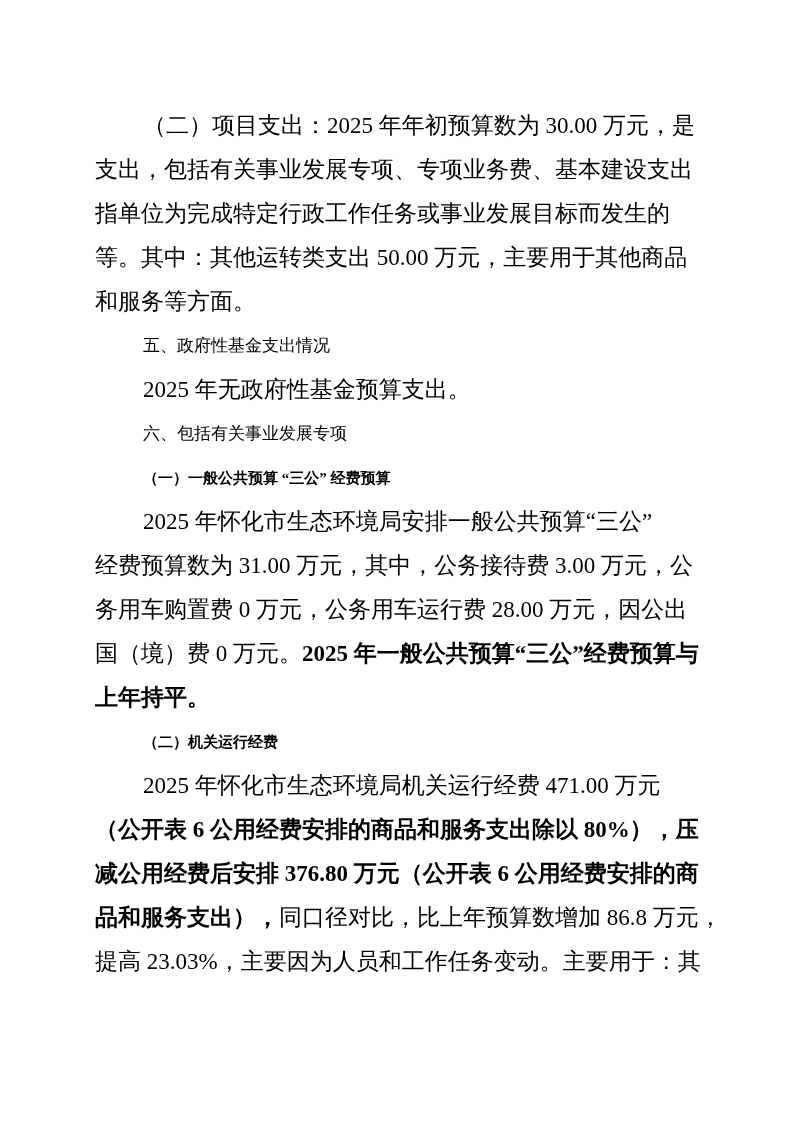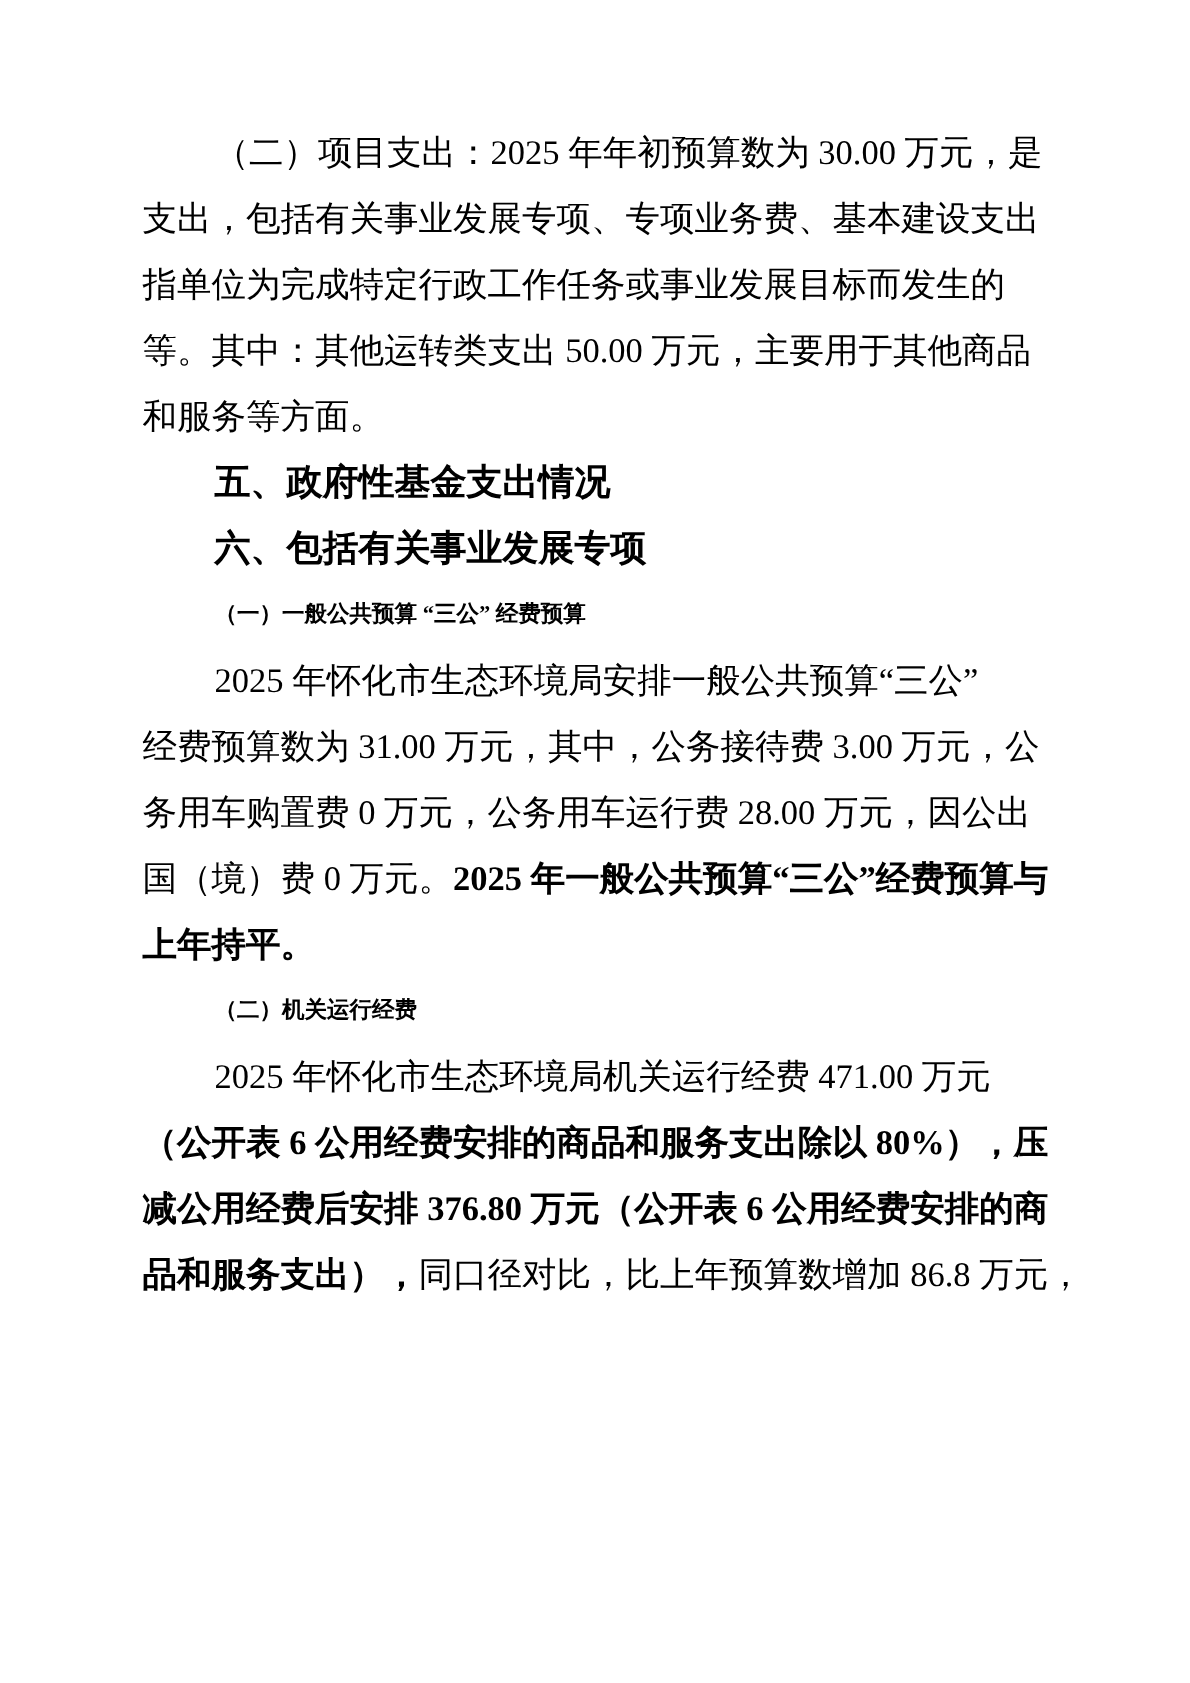--- a/index.html
+++ b/index.html
@@ -10,21 +10,21 @@
   .page {
     position: relative;
     width: 793px;
     height: 1122px;
     background: #ffffff;
     overflow: hidden;
   }
   .content {
     position: absolute;
     left: 95px;
-    top: 80px;
+    top: 104px;
     width: 602px;
   }
   .line {
     height: 44px;
     line-height: 44px;
     font-size: 23px;
     color: #000000;
     white-space: nowrap;
     font-family: "Liberation Serif", "DejaVu Serif", serif;
   }
@@ -33,46 +33,48 @@
   }
   
   .line.body { font-weight: 400; }
   .line.body .bold {
     font-weight: 700;
     margin-top: 32px;
   }
   
   .line.h-hei {
     font-family: "Liberation Sans", "DejaVu Sans", sans-serif;
-    font-weight: 700;
-    font-size: 24px;
+    font-weight: 400;
+    font-size: 17px;
   }
   
   .line.h-song {
     font-weight: 700;
     font-size: 15px;
   }
 </style>
 </head>
 <body>
 
 <div class="page">
   <div class="content">
       <div class="line body indent"><span>（二）项目支出：2025 年年初预算数为 30.00 万元，是</span></div>
       <div class="line body"><span>支出，包括有关事业发展专项、专项业务费、基本建设支出</span></div>
       <div class="line body"><span>指单位为完成特定行政工作任务或事业发展目标而发生的</span></div>
       <div class="line body"><span>等。其中：其他运转类支出 50.00 万元，主要用于其他商品</span></div>
       <div class="line body"><span>和服务等方面。</span></div>
       <div class="line h-hei indent"><span class="bold">五、政府性基金支出情况</span></div>
+      <div class="line body indent"><span>2025 年无政府性基金预算支出。</span></div>
       <div class="line h-hei indent"><span class="bold">六、包括有关事业发展专项</span></div>
       <div class="line h-song indent"><span class="bold">（一）一般公共预算 “三公” 经费预算</span></div>
       <div class="line body indent"><span>2025 年怀化市生态环境局安排一般公共预算“三公”</span></div>
       <div class="line body"><span>经费预算数为 31.00 万元，其中，公务接待费 3.00 万元，公</span></div>
       <div class="line body"><span>务用车购置费 0 万元，公务用车运行费 28.00 万元，因公出</span></div>
       <div class="line body"><span>国（境）费 0 万元。</span><span class="bold">2025 年一般公共预算“三公”经费预算与</span></div>
       <div class="line body"><span class="bold">上年持平。</span></div>
       <div class="line h-song indent"><span class="bold">（二）机关运行经费</span></div>
       <div class="line body indent"><span>2025 年怀化市生态环境局机关运行经费 471.00 万元</span></div>
       <div class="line body"><span class="bold">（公开表 6 公用经费安排的商品和服务支出除以 80%），压</span></div>
       <div class="line body"><span class="bold">减公用经费后安排 376.80 万元（公开表 6 公用经费安排的商</span></div>
       <div class="line body"><span class="bold">品和服务支出），</span><span>同口径对比，比上年预算数增加 86.8 万元，</span></div>
+      <div class="line body"><span>提高 23.03%，主要因为人员和工作任务变动。主要用于：其</span></div>
     </div>
 </div>
 
 </body></html>

